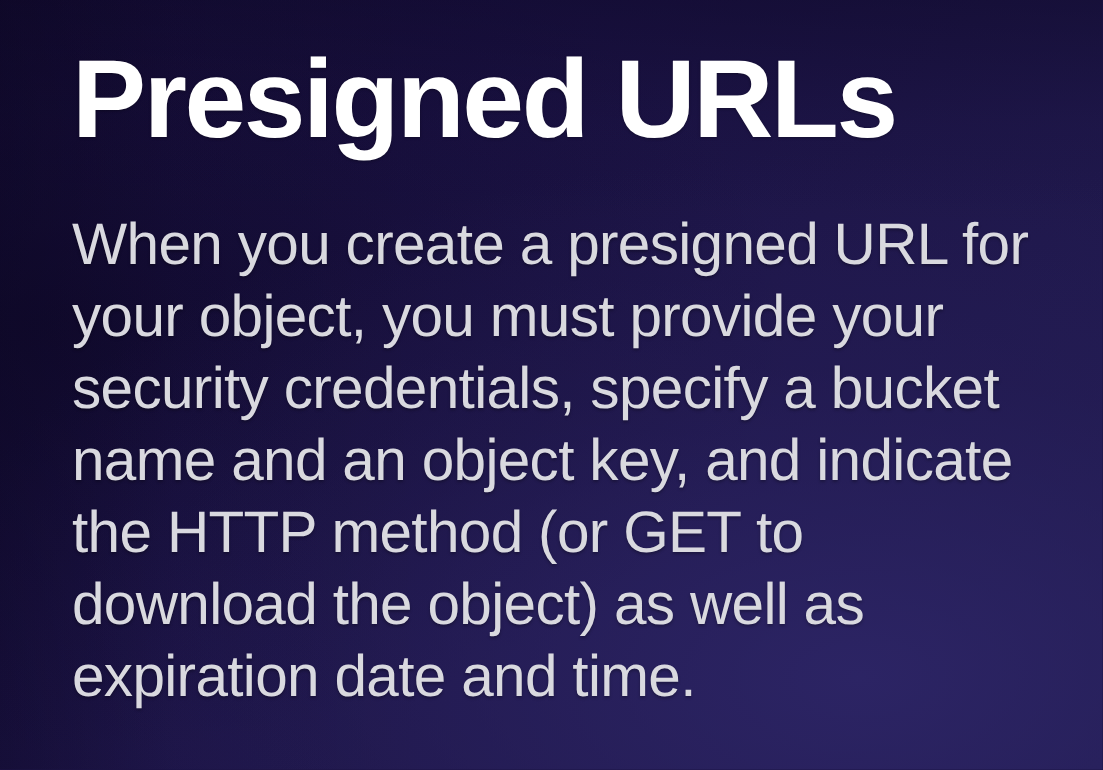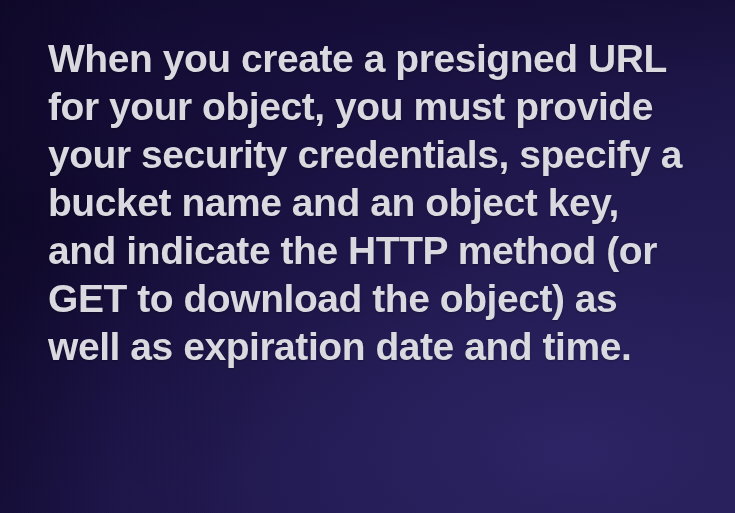--- a/index.html
+++ b/index.html
@@ -59,27 +59,28 @@
     color: #ffffff;
     white-space: nowrap;
     text-shadow: 0 1px 2px rgba(0,0,0,0.30);
   }
 
   .slide-body {
     margin: 0;
     padding-top: 35px;
     max-width: 648px;
     font-size: 39px;
-    font-weight: 700;
+    font-weight: 400;
     line-height: 48px;
     letter-spacing: -0.45px;
     color: #d9d9df;
     text-shadow: 0 1px 2px rgba(0,0,0,0.28);
   }
 </style>
 </head>
 <body>
 
 <div id="slide">
   <div class="content">
+    <h1 class="slide-title">Presigned URLs</h1>
     <p class="slide-body">When you create a presigned URL for your object, you must provide your security credentials, specify a bucket name and an object key, and indicate the HTTP method (or GET to download the object) as well as expiration date and time.</p>
   </div>
 </div>
 
 </body></html>

